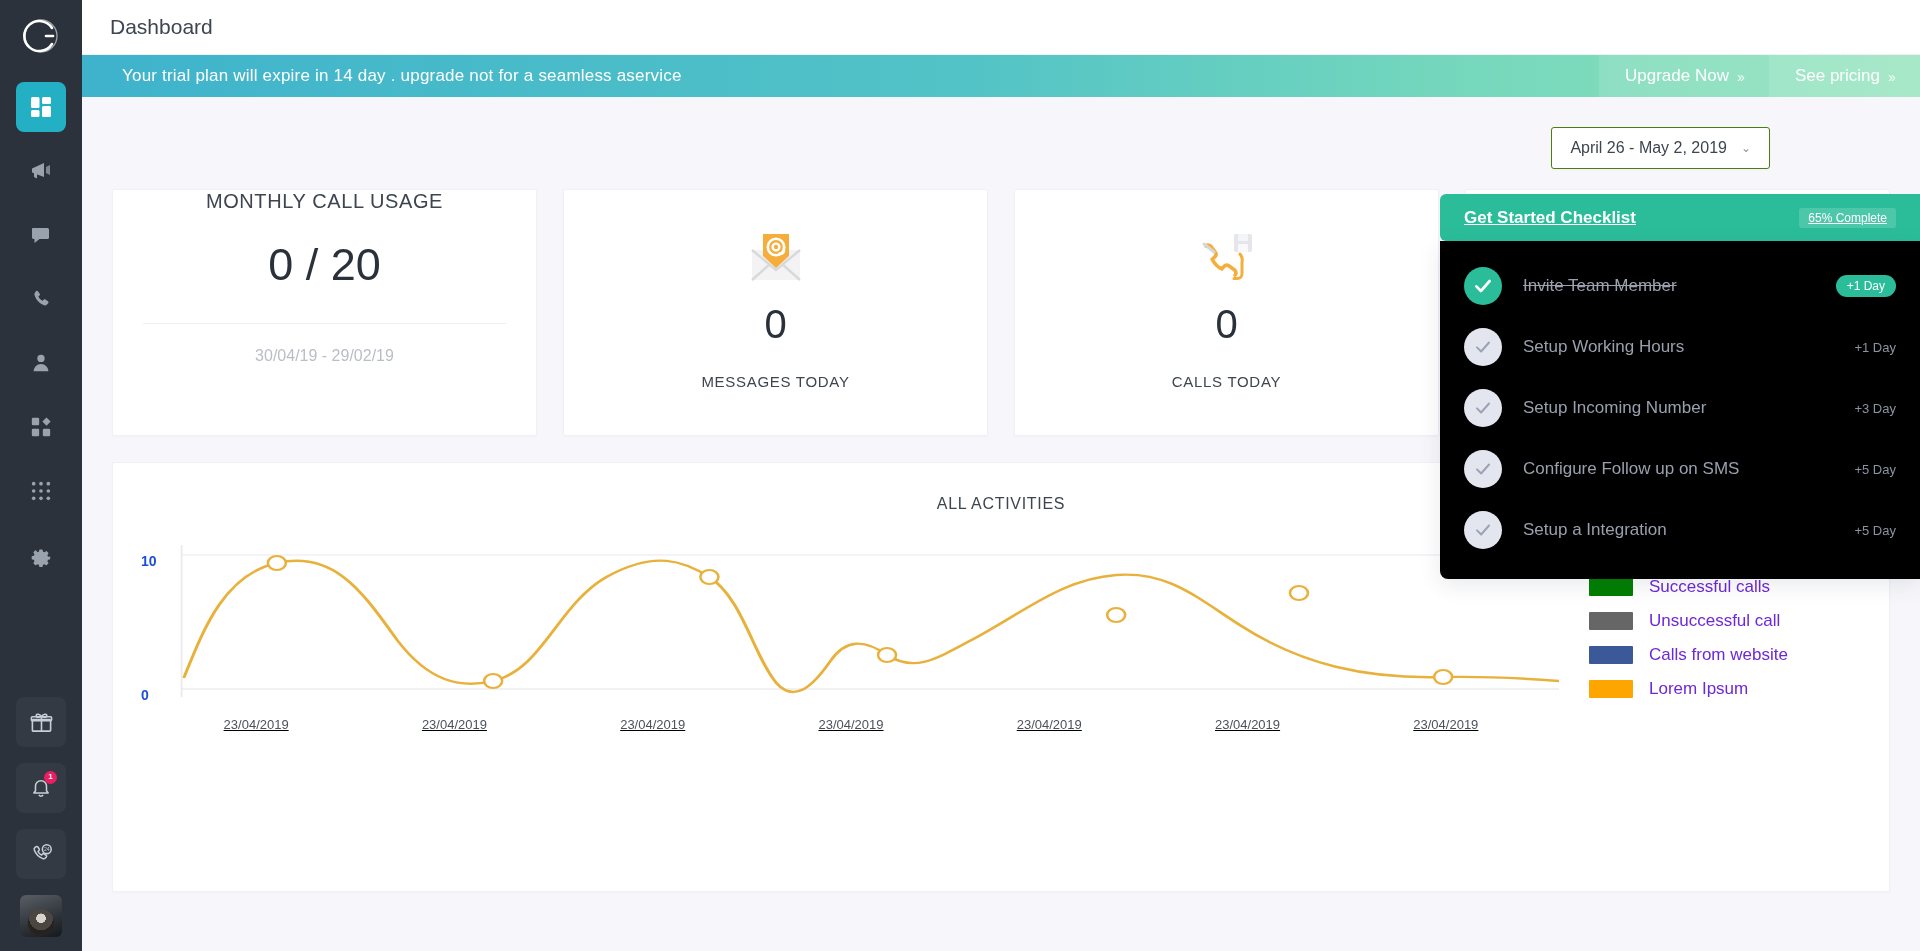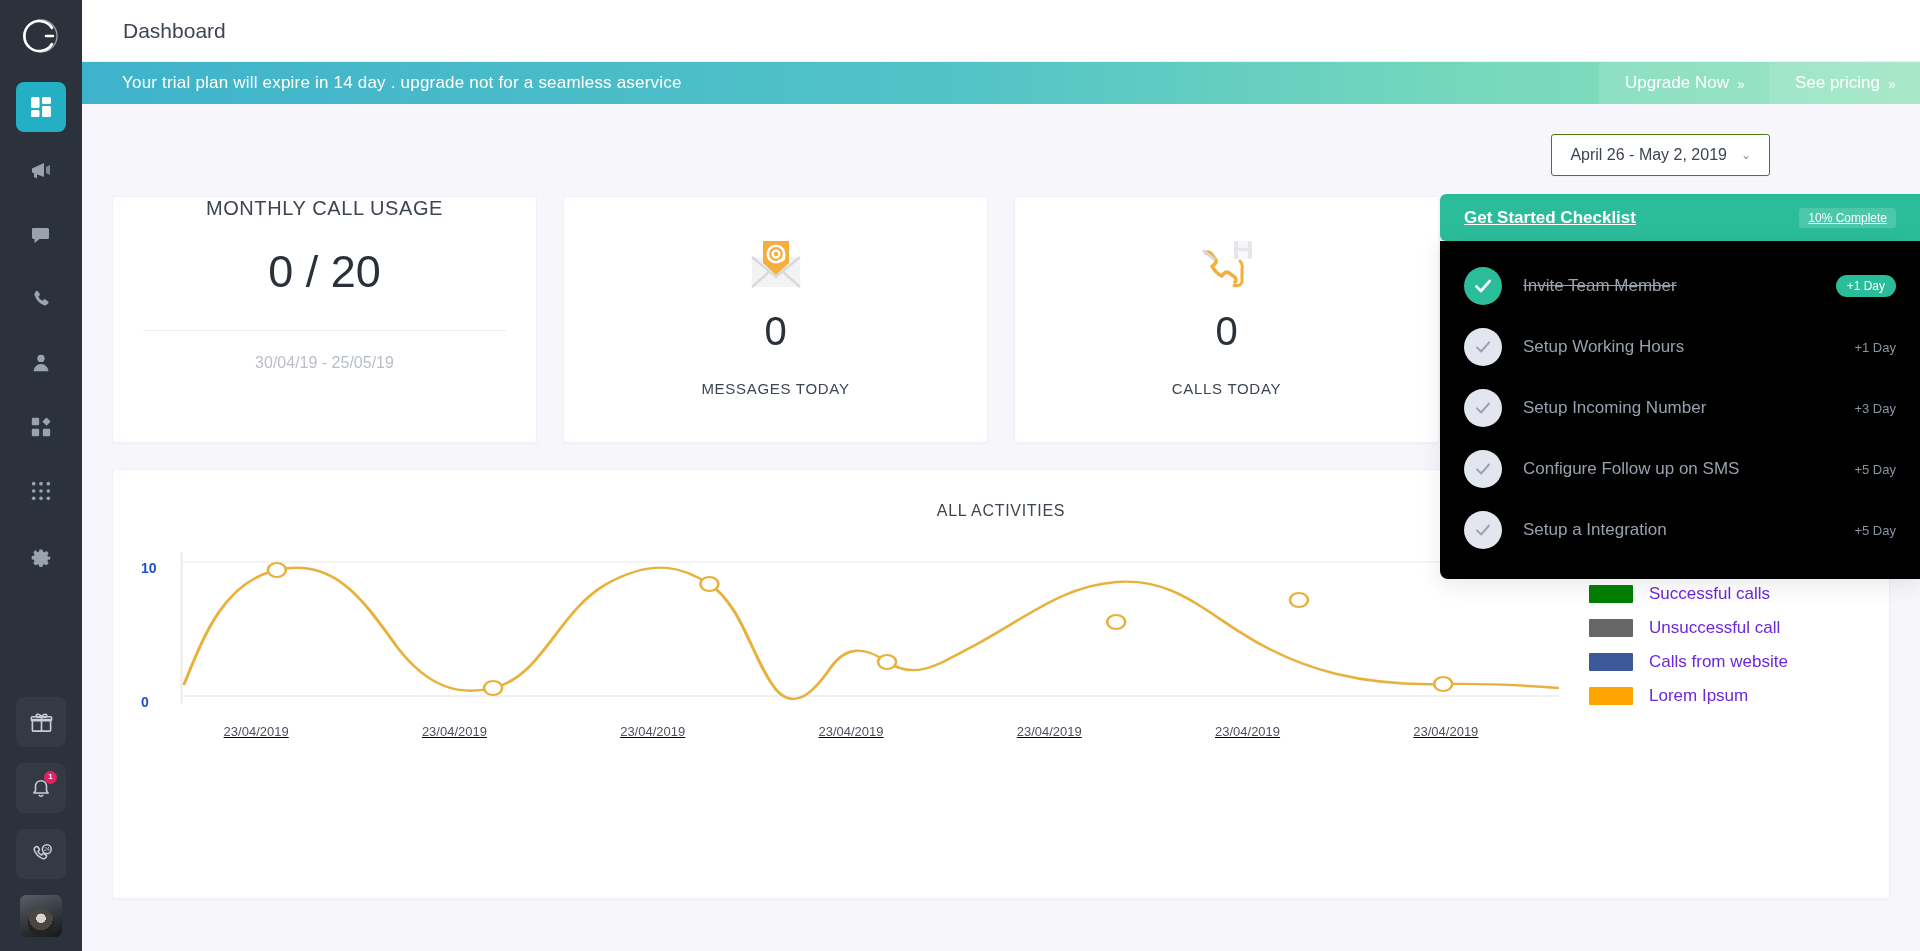--- a/index.html
+++ b/index.html
@@ -53,23 +53,23 @@
     content: ""; position: absolute; left: 50%; top: 52%;
     width: 26px; height: 26px; border-radius: 50% 50% 45% 45%;
     transform: translate(-50%,-30%);
     background: radial-gradient(circle at 50% 35%, #d9d3cb 0 22%, #4b4641 23% 55%, #26221f 56% 100%);
   }
 
   
   .main { flex: 1 1 auto; height: 951px; position: relative; background: #f7f7fb; }
 
   .topbar {
-    height: 62px; background: #ffffff;
+    height: 55px; background: #ffffff;
     display: flex; align-items: center;
-    padding-left: 41px;
+    padding-left: 28px;
     border-bottom: 1px solid #f0f0f5;
   }
   .page-title { font-size: 21px; color: #3d4550; font-weight: 400; }
 
   
   .banner {
     height: 42px; display: flex; align-items: stretch;
     background: linear-gradient(90deg,#3fb3cc 0%,#52c3c6 48%,#74d7bd 74%,#8fe2b9 100%);
     color: #ffffff;
   }
@@ -314,21 +314,21 @@
           <span class="caret">⌄</span>
         </div>
       </div>
 
       <div class="cards">
 
         <div class="card">
           <div class="card-title">MONTHLY CALL USAGE</div>
           <div class="card-value-big">0 / 20</div>
           <div class="card-divider"></div>
-          <div class="card-sub">30/04/19 - 25/05/19</div>
+          <div class="card-sub">30/04/19 - 29/02/19</div>
         </div>
 
         <div class="card">
           <div class="card-icon">
             <svg width="60" height="56" viewBox="0 0 60 56">
               <path d="M6 20 L54 20 L54 50 L6 50 Z" fill="#f3f3f4"></path>
               <path d="M6 20 L30 40 L54 20" fill="none" stroke="#d8d9dc" stroke-width="2.4"></path>
               <path d="M6 50 L24 34 M54 50 L36 34" stroke="#d8d9dc" stroke-width="2.4" fill="none"></path>
               <path d="M17 4 H43 V26 L30 38 L17 26 Z" fill="#f5ae3c"></path>
               <circle cx="30" cy="17" r="8.2" fill="none" stroke="#ffffff" stroke-width="2.6"></circle>
@@ -426,21 +426,21 @@
               <span class="legend-label">Lorem Ipsum</span>
             </div>
           </div>
         </div>
       </div>
     </div>
 
     <aside class="checklist">
       <div class="checklist-header">
         <span class="checklist-title">Get Started Checklist</span>
-        <span class="checklist-progress">10% Complete</span>
+        <span class="checklist-progress">65% Complete</span>
       </div>
       <div class="checklist-body">
 
         <div class="check-item done">
           <span class="check-circle">
             <svg width="20" height="20" viewBox="0 0 24 24" fill="none" stroke="currentColor" stroke-width="3.2" stroke-linecap="round" stroke-linejoin="round">
                 <path d="M4 12.5 L9.5 18 L20 6"></path>
               </svg>
           </span>
           <span class="check-label">Invite Team Member</span>

